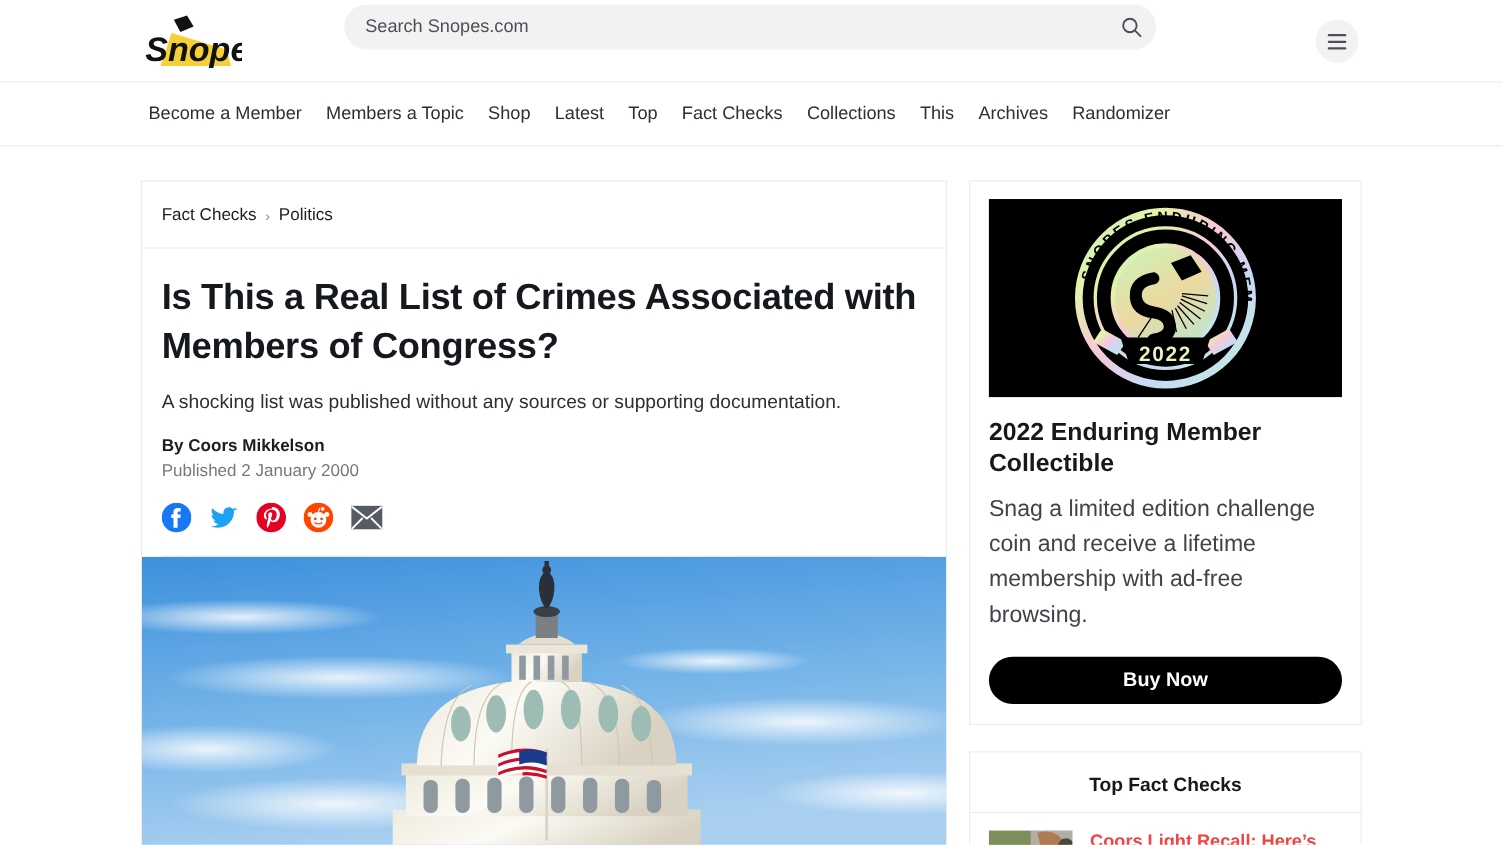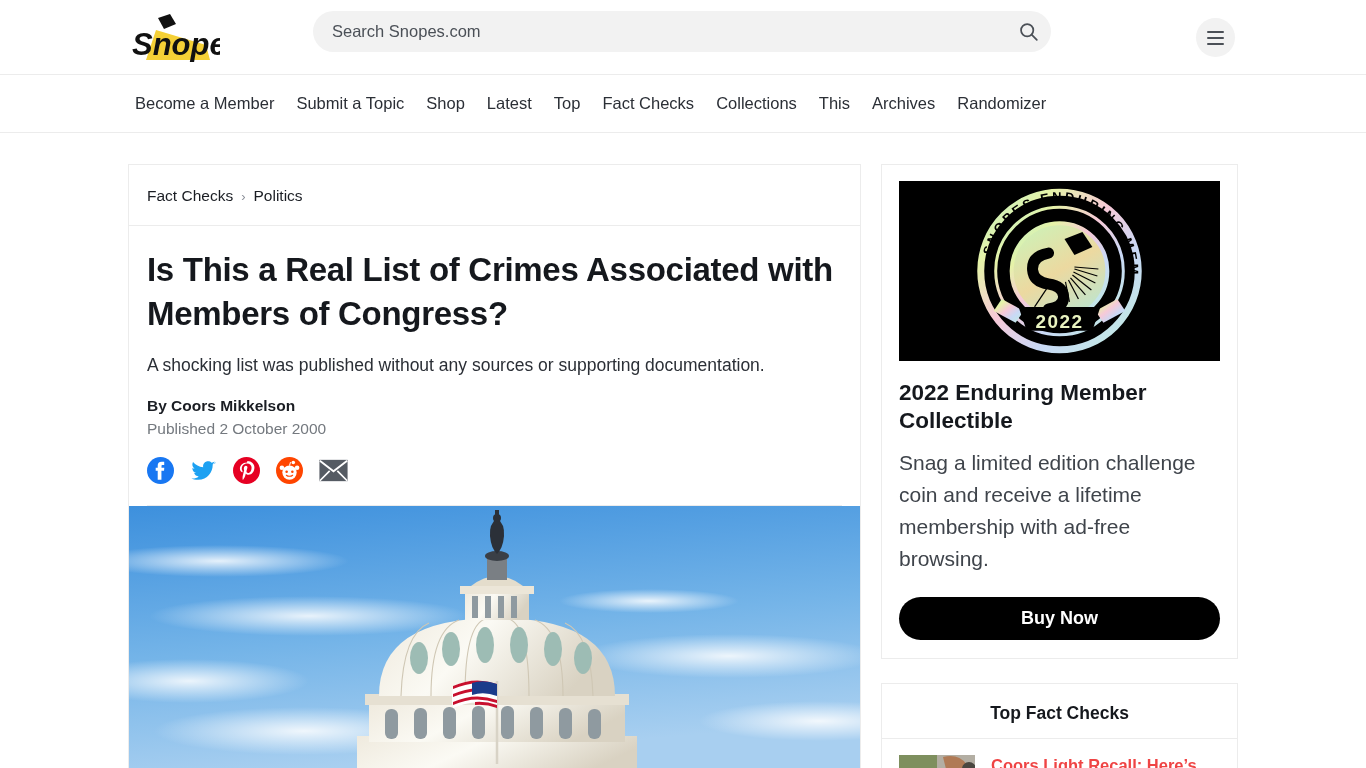--- a/index.html
+++ b/index.html
@@ -22,21 +22,21 @@
   .logo {
     position: absolute;
     left: 128px;
     top: 12px;
     width: 92px;
     height: 52px;
   }
   .search-bar {
     position: absolute;
     left: 313px;
-    top: 11px;
+    top: 4px;
     width: 738px;
     height: 41px;
     background: #f2f2f2;
     border-radius: 21px;
     display: flex;
     align-items: center;
   }
   .search-input {
     flex: 1;
     background: transparent;
@@ -250,21 +250,21 @@
 
   <button class="hamburger-btn">
     <span></span>
     <span></span>
     <span></span>
   </button>
 </div>
 
 <nav class="nav">
   <a class="nav-item" href="#">Become a Member</a>
-  <a class="nav-item" href="#">Submit a Topic</a>
+  <a class="nav-item" href="#">Members a Topic</a>
   <a class="nav-item" href="#">Shop</a>
   <a class="nav-item" href="#">Latest</a>
   <a class="nav-item" href="#">Top</a>
   <a class="nav-item" href="#">Fact Checks</a>
   <a class="nav-item" href="#">Collections</a>
   <a class="nav-item" href="#">This</a>
   <a class="nav-item" href="#">Archives</a>
   <a class="nav-item" href="#">Randomizer</a>
 </nav>
 
@@ -275,21 +275,21 @@
     <div class="breadcrumb">
       <a href="#">Fact Checks</a>
       <span class="sep">›</span>
       <a href="#">Politics</a>
     </div>
 
     <div class="article-body">
       <h1 class="headline">Is This a Real List of Crimes Associated with Members of Congress?</h1>
       <p class="subtitle">A shocking list was published without any sources or supporting documentation.</p>
       <div class="byline">By Coors Mikkelson</div>
-      <div class="published">Published 2 October 2000</div>
+      <div class="published">Published 2 January 2000</div>
 
       <div class="share-row">
 
         <svg class="share-icon" width="27" height="27" viewBox="0 0 32 32">
           <circle cx="16" cy="16" r="16" fill="#1877F2"></circle>
           <path d="M20.2 16.4h-3.1V27h-4.4V16.4H10.3v-3.7h2.4v-2.4c0-2.9 1.3-4.6 4.8-4.6h2.9v3.7h-1.8c-1.3 0-1.4.5-1.4 1.4v1.9h3.3z" fill="#fff"></path>
         </svg>
 
         <svg class="share-icon" width="27" height="27" viewBox="0 0 32 32">
           <path d="M30 7.5c-1 .5-2.1.8-3.3 1 1.2-.7 2.1-1.8 2.5-3.2-1.1.7-2.3 1.1-3.6 1.4C24.5 5.6 23 5 21.3 5c-3.2 0-5.8 2.6-5.8 5.8 0 .5 0 .9.1 1.3-4.8-.2-9.1-2.6-12-6.1-.5.9-.8 1.9-.8 3 0 2 1 3.8 2.6 4.8-.9 0-1.8-.3-2.6-.7v.1c0 2.8 2 5.2 4.7 5.7-.5.1-1 .2-1.5.2-.4 0-.7 0-1.1-.1.7 2.3 2.9 4 5.4 4-2 1.6-4.5 2.5-7.2 2.5-.5 0-.9 0-1.4-.1C3.3 26.1 6.4 27 9.7 27c11.1 0 17.2-9.2 17.2-17.2v-.8c1.2-.8 2.2-1.9 3.1-3.1z" fill="#1DA1F2"></path>

